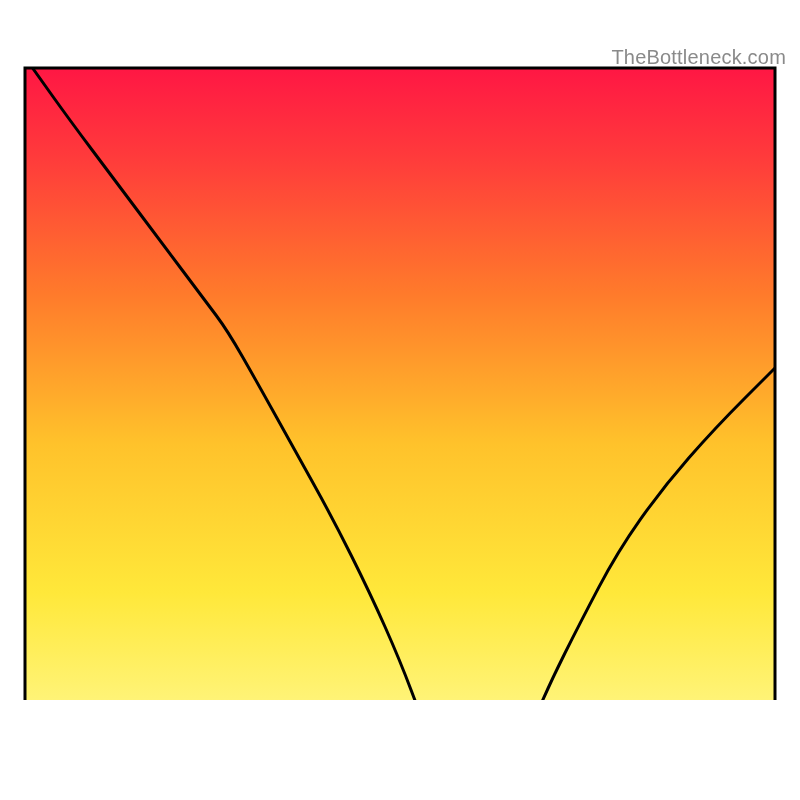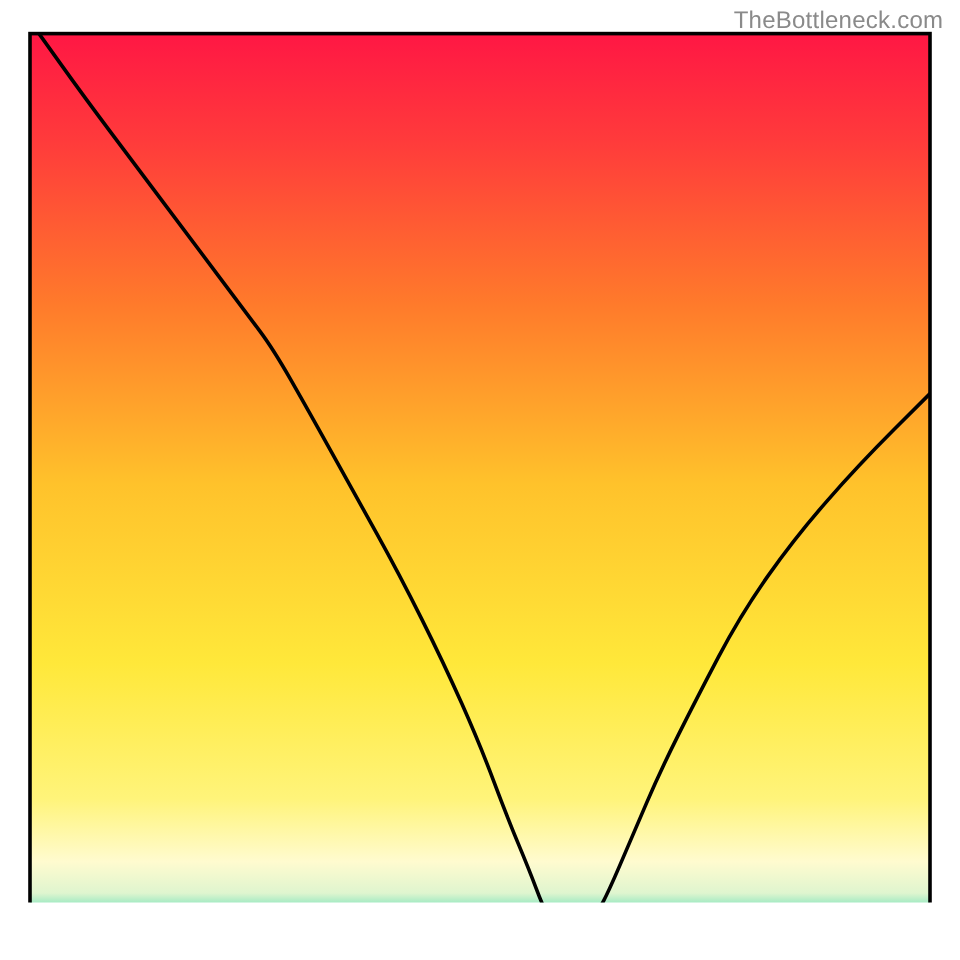--- a/index.html
+++ b/index.html
@@ -4,21 +4,22 @@
 <style>
   body {
     margin: 0;
     padding: 0;
     background: #ffffff;
     font-family: Arial, Helvetica, sans-serif;
   }
   .chart-container {
     position: relative;
     width: 800px;
-    height: 752px;
+    height: 660px;
+    margin-top: 40px;
   }
   .attribution {
     position: absolute;
     top: 6px;
     right: 14px;
     color: #8a8a8a;
     font-size: 20px;
     font-weight: 500;
     letter-spacing: 0.2px;
     z-index: 3;

